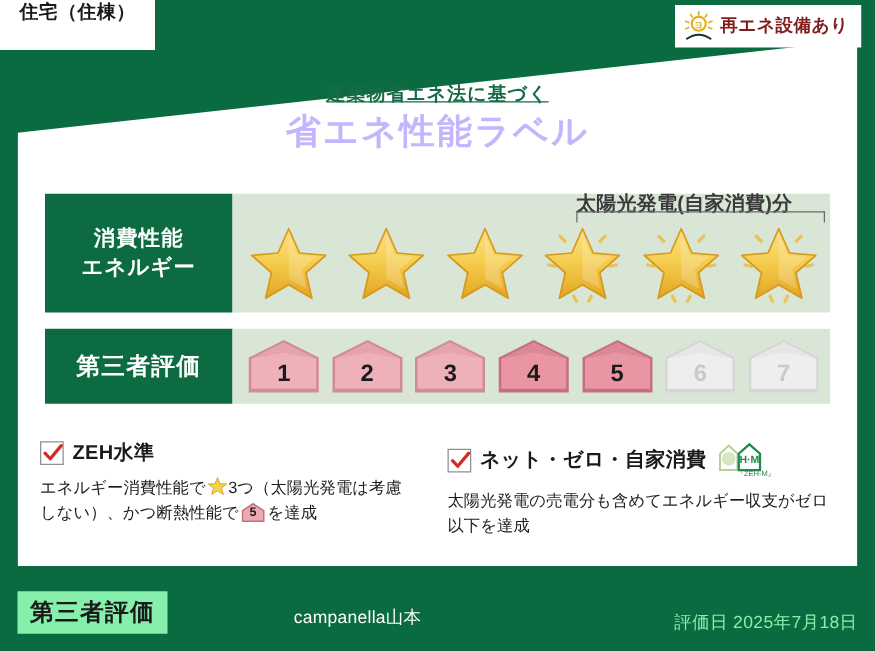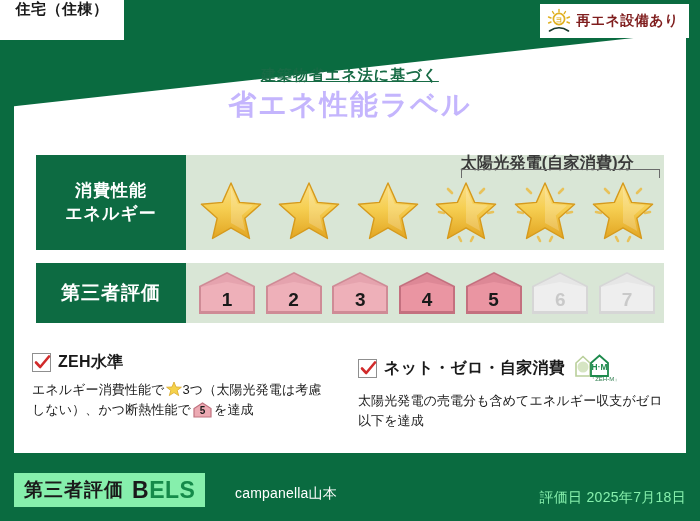--- a/index.html
+++ b/index.html
@@ -423,21 +423,20 @@
         <text x="25.5" y="18" font-size="8.4" font-weight="bold" fill="#1d8a4c" text-anchor="middle" font-family="'Liberation Sans',sans-serif">H·M</text>
       </svg>
       <span class="zehm-cap">『ZEH-M』</span>
     </span>
   </div>
   <div class="crit-text">太陽光発電の売電分も含めてエネルギー収支がゼロ以下を達成</div>
 </div>
 
 <div class="footer-badge">
   <span class="f-third">第三者評価</span>
-  <span class="f-bels"><span class="b">B</span><span class="els">ELS</span></span>
 </div>
 <div class="footer-owner">campanella山本</div>
 <div class="footer-right">
   <div class="f-date">
     <span>評価日</span>
     <span>2025年7月18日</span>
   </div>
 </div>
 
 </body></html>

